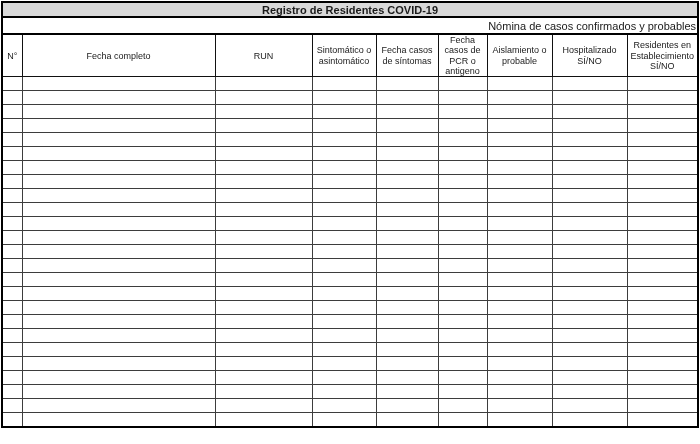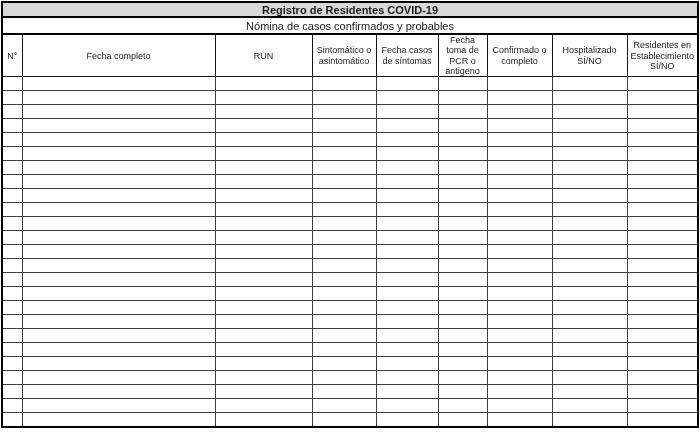--- a/index.html
+++ b/index.html
@@ -37,21 +37,21 @@
     text-align: center;
     vertical-align: middle;
   }
   
   tr.subtitle-row th {
     height: 15px;
     background: #ffffff;
     border: 2px solid #000000;
     font-size: 11px;
     font-weight: normal;
-    text-align: center;
+    text-align: right;
     vertical-align: middle;
   }
   
   tr.header-row th {
     height: 40px;
     border: 1px solid #111111;
     font-size: 9px;
     font-weight: normal;
     line-height: 1.15;
     text-align: center;
@@ -87,22 +87,22 @@
       </tr>
       <tr class="subtitle-row">
         <th colspan="9">Nómina de casos confirmados y probables</th>
       </tr>
       <tr class="header-row">
         <th>N°</th>
         <th>Fecha completo</th>
         <th>RUN</th>
         <th>Sintomático o asintomático</th>
         <th>Fecha casos de síntomas</th>
-        <th>Fecha toma de PCR o antigeno</th>
-        <th>Confirmado o completo</th>
+        <th>Fecha casos de PCR o antigeno</th>
+        <th>Aislamiento o probable</th>
         <th>Hospitalizado SÍ/NO</th>
         <th>Residentes en Establecimiento SÍ/NO</th>
       </tr>
     </thead>
     <tbody class="body-rows">
         <tr>
           <td></td>
           <td></td>
           <td></td>
           <td></td>

